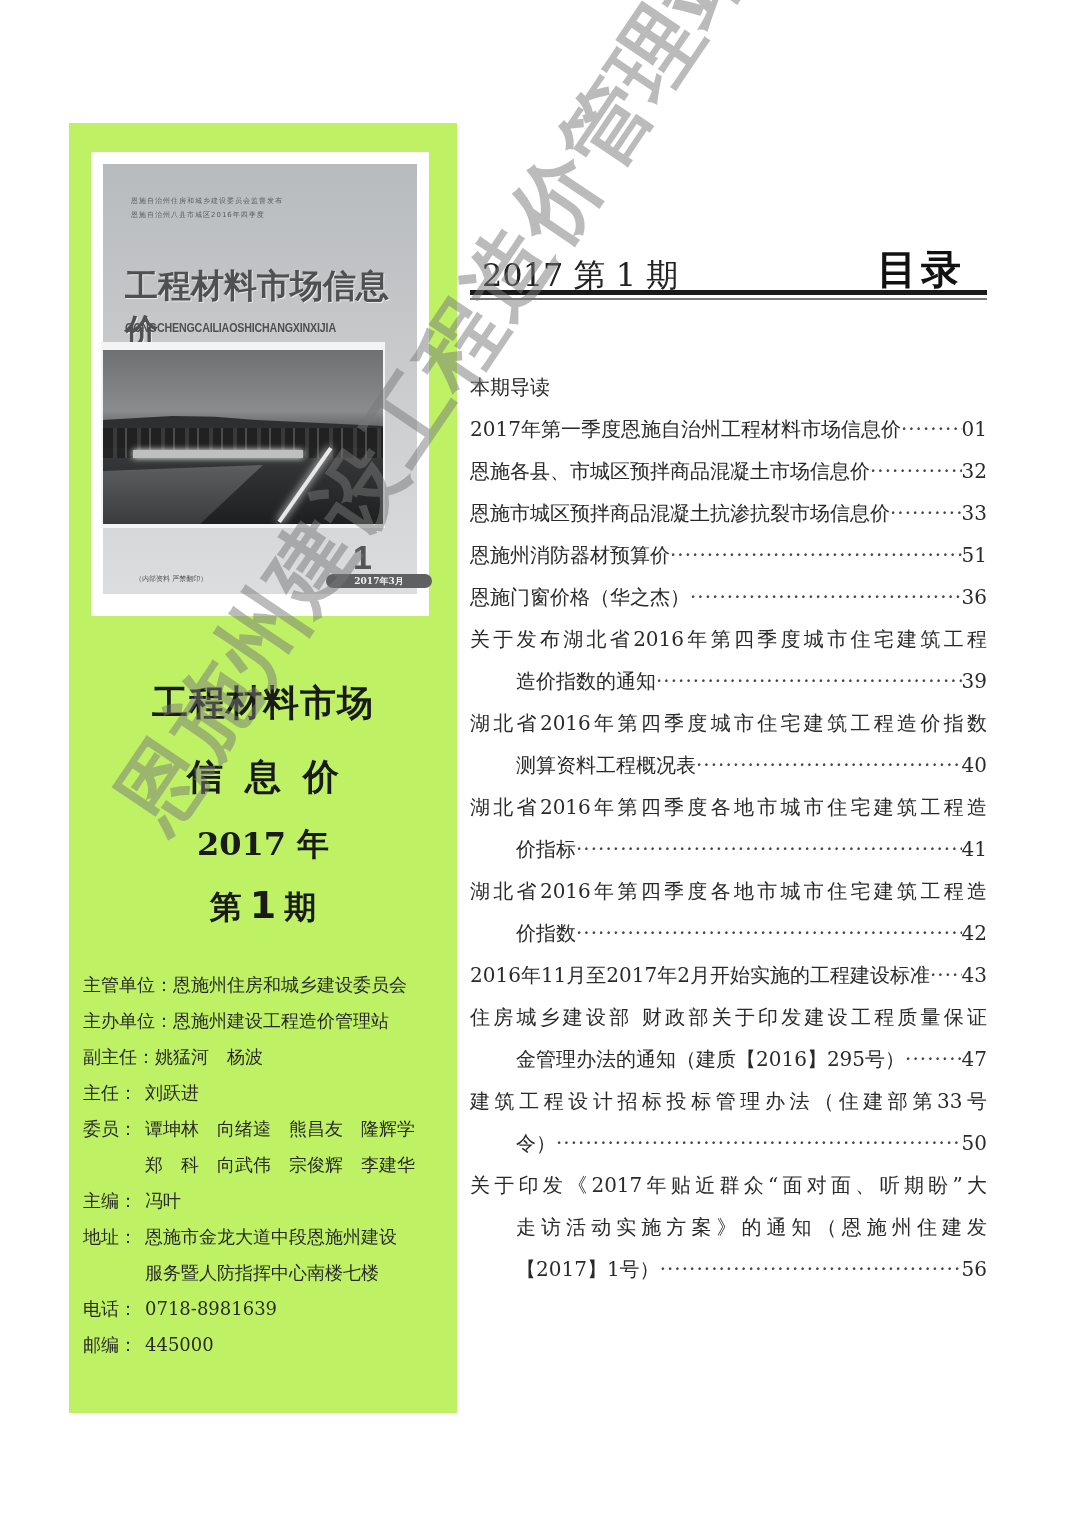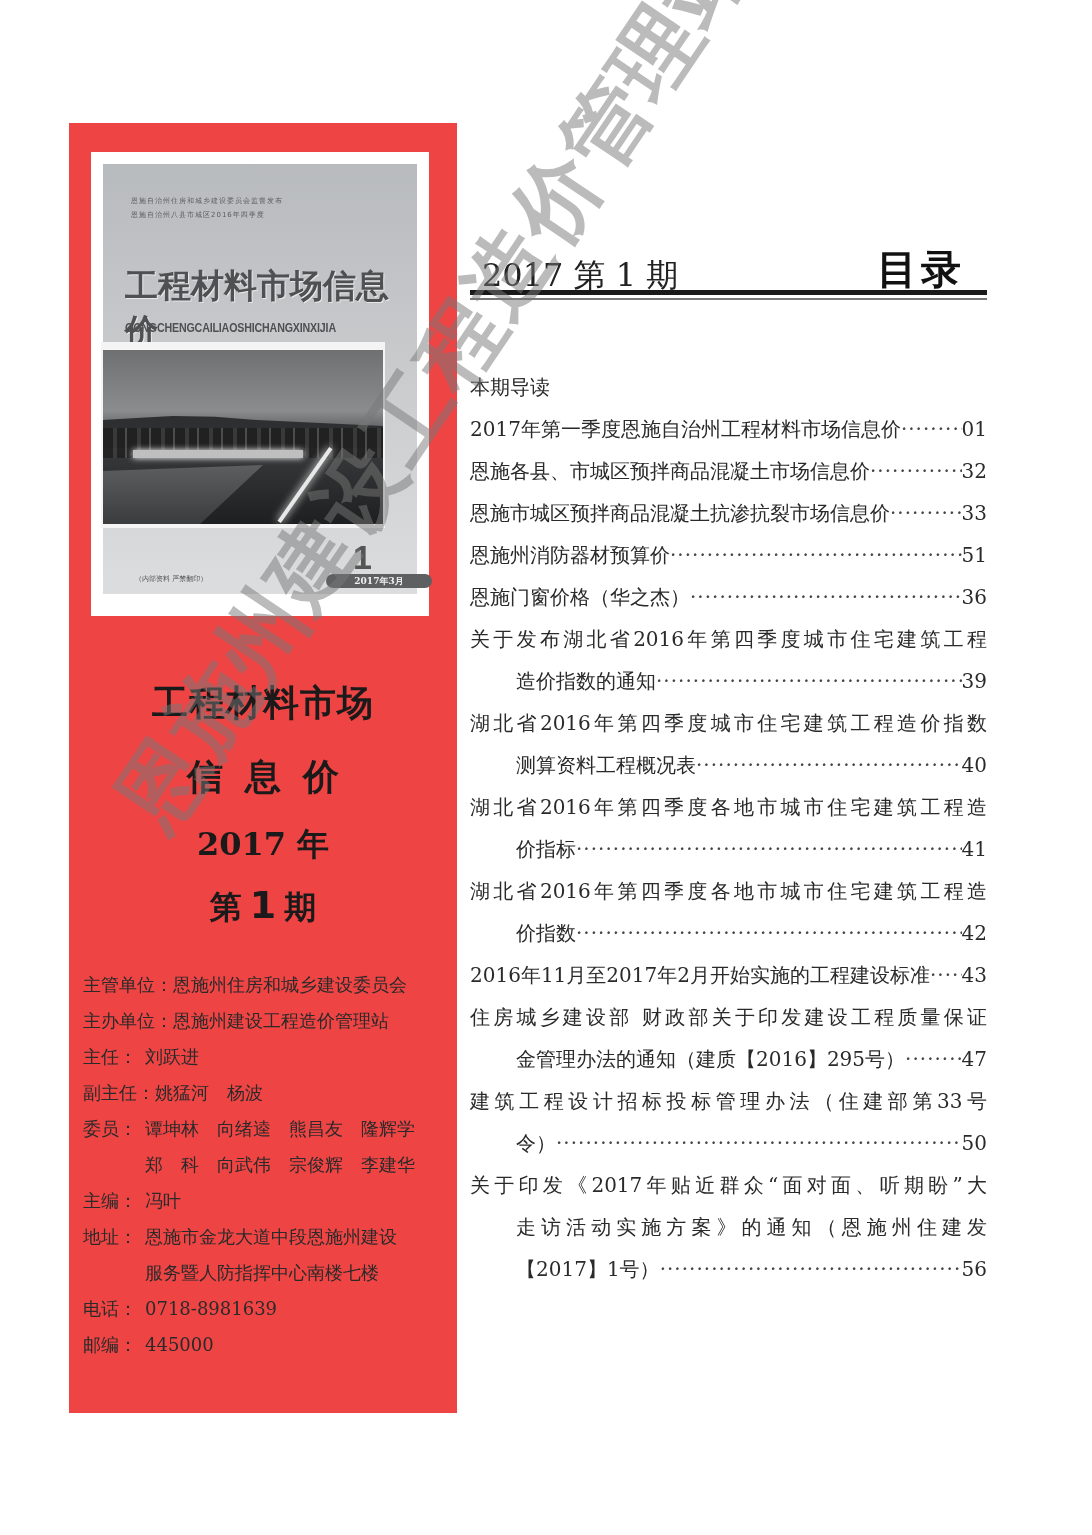--- a/index.html
+++ b/index.html
@@ -2,21 +2,21 @@
 <html><head>
 <meta charset="utf-8">
 <style>
   html, body { margin: 0; padding: 0; }
   body {
     width: 1092px; height: 1535px; background: #ffffff; position: relative; overflow: hidden;
     font-family: "DejaVu Serif", "Liberation Serif", serif; color: #222;
   }
   .left-panel {
     position: absolute; left: 69px; top: 123px; width: 388px; height: 1290px;
-    background: #ef4444;
+    background: #bef264;
   }
   .cover-frame {
     position: absolute; left: 22px; top: 29px; width: 338px; height: 464px;
     background: #ffffff;
   }
   .cover {
     position: absolute; left: 12px; top: 12px; width: 314px; height: 430px;
     background: linear-gradient(180deg, #b8bbbe 0%, #c6c8ca 40%, #dcdddf 100%);
   }
   .cover-small {
@@ -155,26 +155,26 @@
   <div class="info">
     <div class="info-row">
         <span class="info-label">主管单位：</span>
         <span>恩施州住房和城乡建设委员会</span>
       </div>
     <div class="info-row">
         <span class="info-label">主办单位：</span>
         <span>恩施州建设工程造价管理站</span>
       </div>
     <div class="info-row">
+        <span class="info-label">副主任：</span>
+        <span>姚猛河　杨波</span>
+      </div>
+    <div class="info-row">
         <span class="info-label">主任：</span>
         <span>刘跃进</span>
-      </div>
-    <div class="info-row">
-        <span class="info-label">副主任：</span>
-        <span>姚猛河　杨波</span>
       </div>
     <div class="info-row">
         <span class="info-label">委员：</span>
         <span>谭坤林　向绪逵　熊昌友　隆辉学</span>
       </div>
     <div class="info-row info-indent">
         <span>郑　科　向武伟　宗俊辉　李建华</span>
       </div>
     <div class="info-row">
         <span class="info-label">主编：</span>

